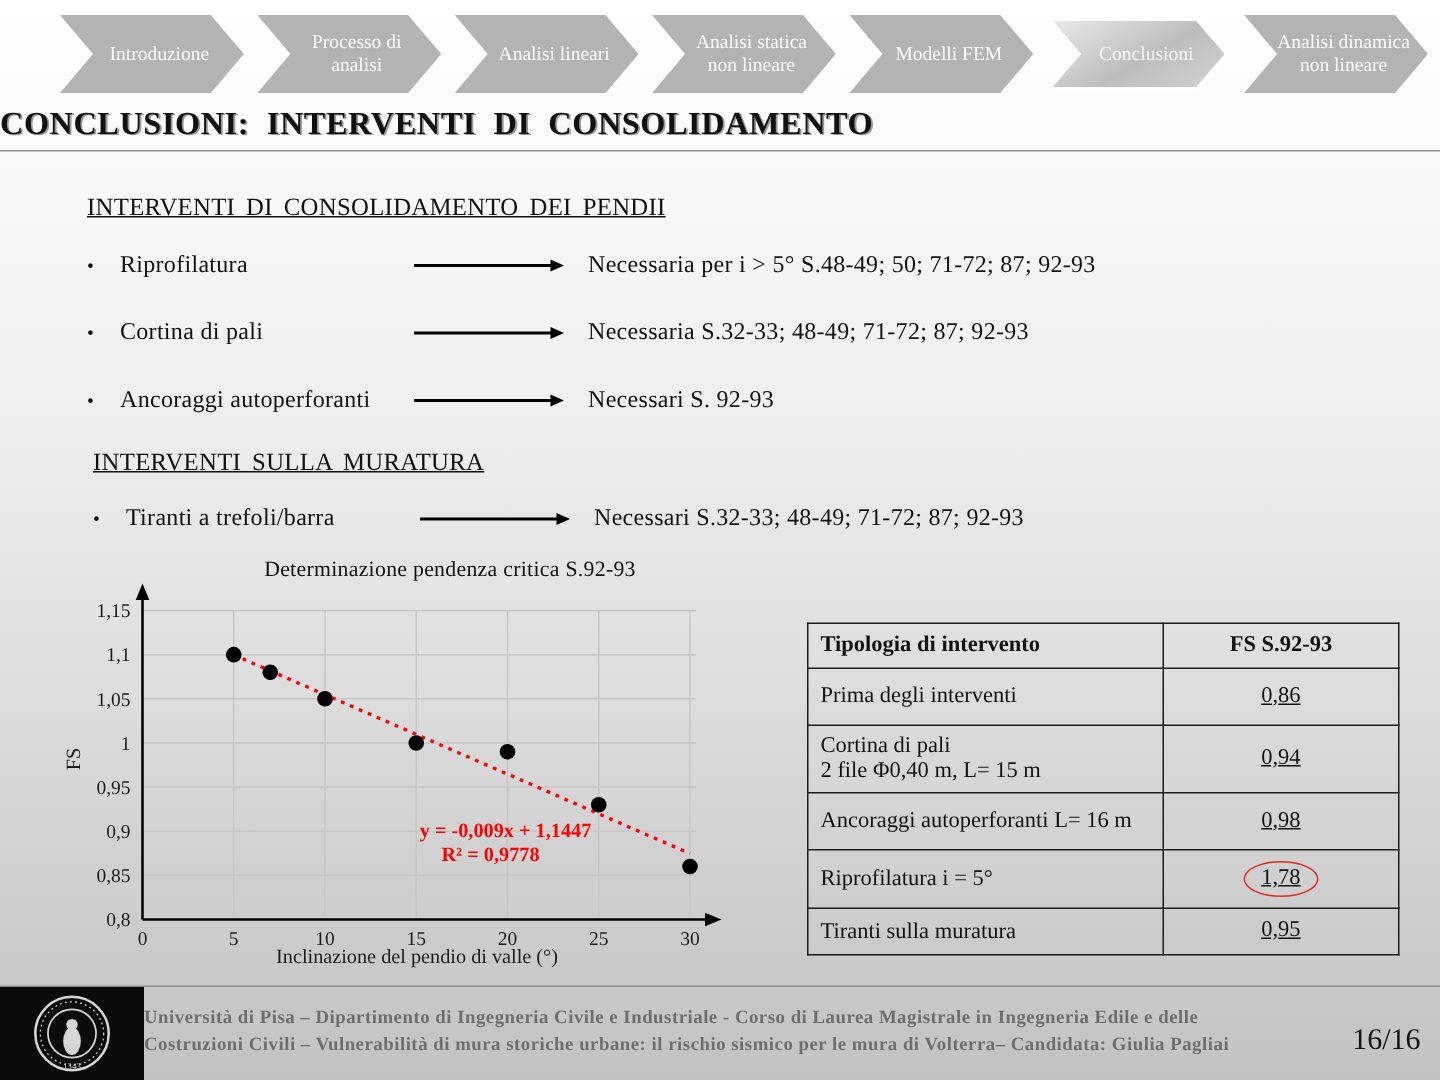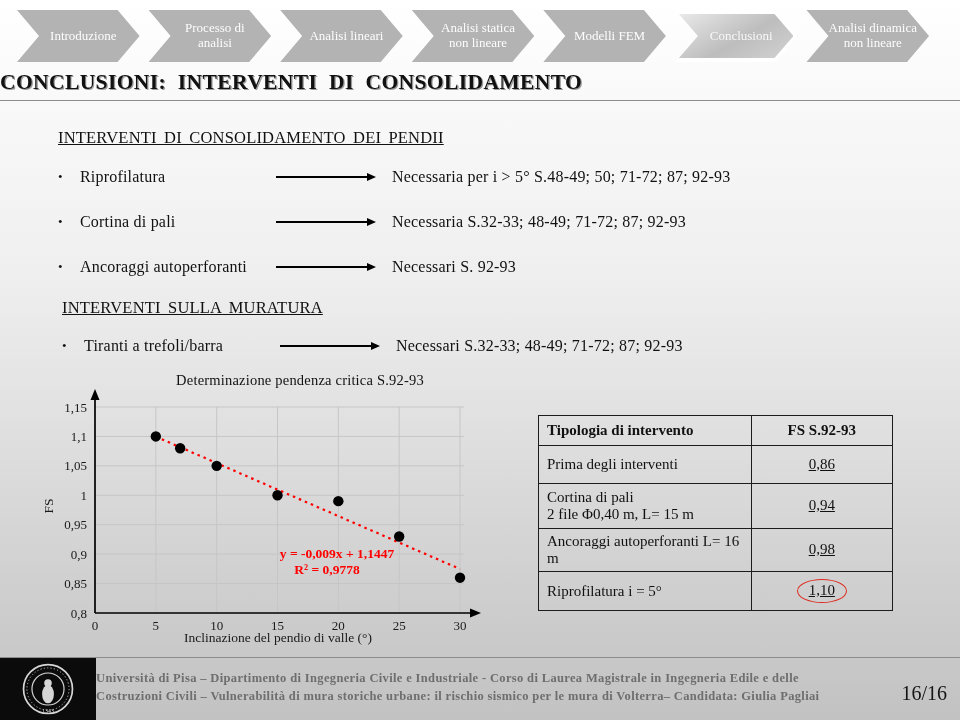--- a/index.html
+++ b/index.html
@@ -2,21 +2,21 @@
 <html><head>
 <meta charset="utf-8">
 <style>
   html,body{margin:0;padding:0;}
   .slide{
     position:relative;width:960px;height:720px;overflow:hidden;
     font-family:"Liberation Serif", serif;color:#111;
     background:linear-gradient(180deg,#ffffff 0%,#f9f9f9 14%,#efefef 38%,#dedede 62%,#cfcfcf 82%,#c2c2c2 100%);
   }
   
-  .nav{position:absolute;top:10px;left:17px;width:912px;height:52px;display:flex;gap:9px;}
+  .nav{position:absolute;top:10px;left:40px;width:912px;height:52px;display:flex;gap:9px;justify-content:flex-end;}
   .chev{flex:1;position:relative;background:#b3b3b3;
     clip-path:polygon(0 0,calc(100% - 22px) 0,100% 50%,calc(100% - 22px) 100%,0 100%,22px 50%);}
   .chev-inner{position:absolute;inset:0;display:flex;align-items:center;justify-content:center;
     text-align:center;color:#fdfdfd;font-size:13px;line-height:1.15;padding:0 10px 0 20px;box-sizing:border-box;}
   .chev.active{background:#ffffff;filter:drop-shadow(1px 2px 2px rgba(0,0,0,0.35));}
   .chev.active .chev-inner{inset:4px;background:linear-gradient(150deg,#e9e9e9 0%,#bdbdbd 55%,#d2d2d2 100%);
     clip-path:polygon(0 0,calc(100% - 19px) 0,100% 50%,calc(100% - 19px) 100%,0 100%,19px 50%);color:#f8f8f8;}
   
   .page-title{position:absolute;top:70px;left:0;width:100%;text-align:left;
     font-size:21.5px;font-weight:bold;letter-spacing:.4px;word-spacing:6px;
@@ -34,21 +34,21 @@
     border-left:9px solid #000;border-top:4.3px solid transparent;border-bottom:4.3px solid transparent;}
   .result{margin-left:18px;letter-spacing:.2px;text-align:center;}
   
   .chart{position:absolute;left:30px;top:372px;width:462px;height:278px;}
   .chart-title{position:absolute;top:0;left:80px;width:380px;text-align:center;font-size:14.5px;letter-spacing:.2px;}
   .chart svg{position:absolute;top:16px;left:0;}
   .chart text{font-family:"Liberation Serif",serif;font-size:13px;fill:#1a1a1a;}
   .chart text.annot{fill:#ff0000;font-weight:bold;font-size:13.5px;}
   .chart text.axis-label{font-size:13.5px;}
   
-  .itable{position:absolute;left:538px;top:415px;width:355px;border-collapse:collapse;table-layout:fixed;}
+  .itable{position:absolute;left:538px;top:415px;width:395px;border-collapse:collapse;table-layout:fixed;}
   .itable th,.itable td{border:1.3px solid #1c1c1c;font-size:15px;padding:4px 8px;vertical-align:middle;}
   .itable th{font-weight:bold;}
   .col-label{width:61%;text-align:left;padding-left:12px;}
   .col-value{width:39%;text-align:center;}
   .itable tr.h-header{height:30px;} .itable tr.h-r0{height:38px;} .itable tr.h-r1{height:45px;}
   .itable tr.h-r2{height:38px;} .itable tr.h-r3{height:39px;} .itable tr.h-r4{height:26px;}
   .fs-val{display:inline-block;padding:2px 11px 3px;text-decoration:underline;}
   .fs-val.circled{border:1.6px solid #dd2c20;border-radius:50%;}
   
   .logo-box{position:absolute;left:0;top:658px;width:96px;height:62px;background:#0b0b0b;
@@ -205,21 +205,27 @@
     <tr class="h-r2">
       <td class="col-label">
             <div>Ancoraggi autoperforanti L= 16 m</div>
           </td>
       <td class="col-value"><span class="fs-val">0,98</span></td>
     </tr>
     <tr class="h-r3">
       <td class="col-label">
             <div>Riprofilatura i = 5°</div>
           </td>
-      <td class="col-value"><span class="fs-val circled">1,10</span></td>
+      <td class="col-value"><span class="fs-val circled">1,78</span></td>
+    </tr>
+    <tr class="h-r4">
+      <td class="col-label">
+            <div>Tiranti sulla muratura</div>
+          </td>
+      <td class="col-value"><span class="fs-val">0,95</span></td>
     </tr>
   </tbody>
     </table>
 
   <div class="rule footer-rule"></div>
   <div class="logo-box">
     <svg width="54" height="54" viewBox="0 0 64 64">
       <circle cx="32" cy="32" r="29" fill="none" stroke="#d6d6d6" stroke-width="2"></circle>
       <circle cx="32" cy="32" r="25" fill="none" stroke="#cfcfcf" stroke-width="1" stroke-dasharray="1.5 2.5"></circle>
       <circle cx="32" cy="32" r="19" fill="none" stroke="#d6d6d6" stroke-width="1.4"></circle>

